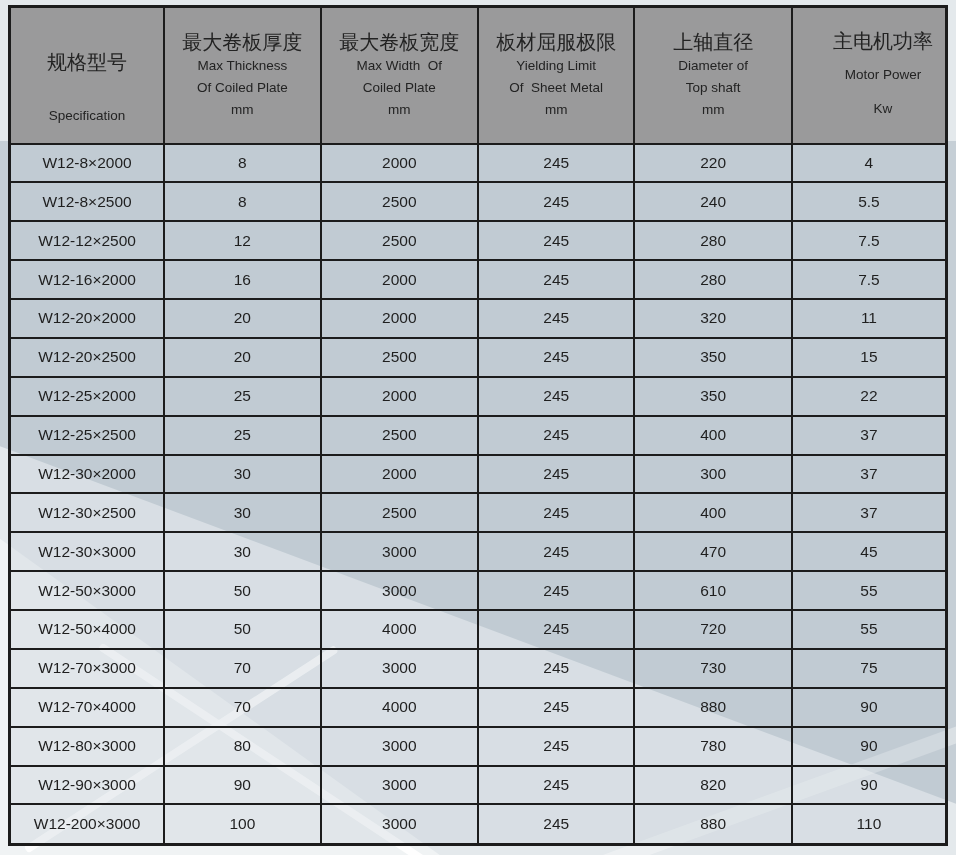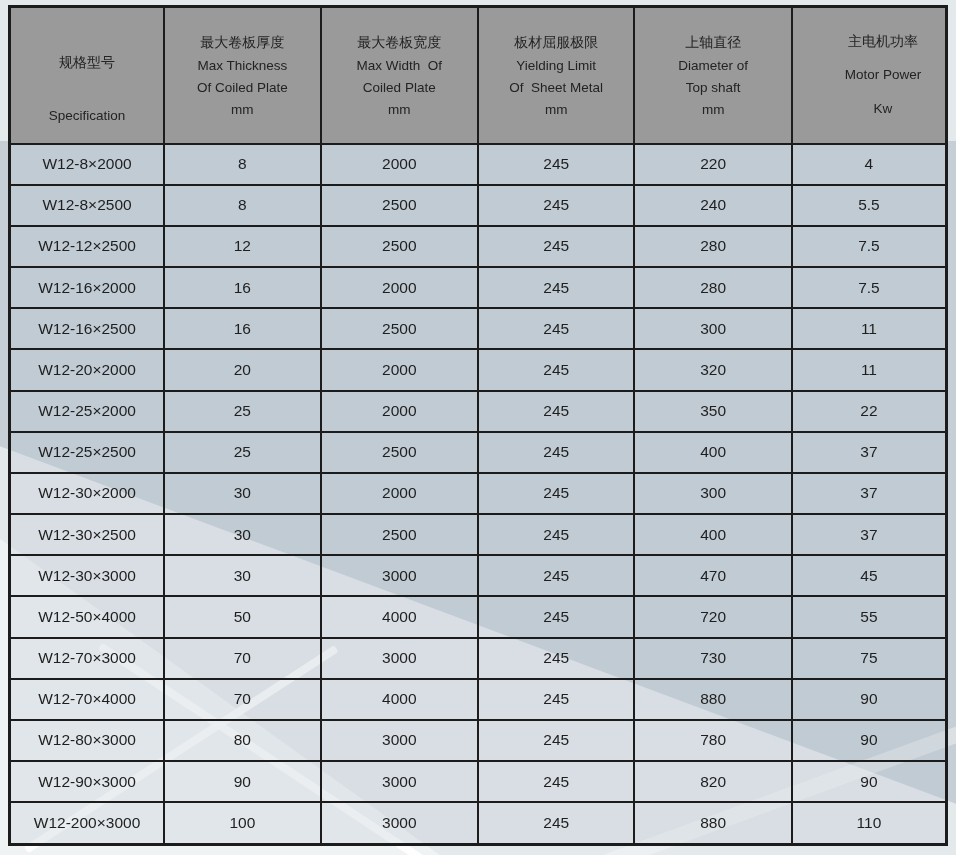--- a/index.html
+++ b/index.html
@@ -41,21 +41,21 @@
   thead th{
     background:#9a9a9b;
     font-weight:normal;
     color:#232323;
   }
   tbody td{
     background:rgba(178,191,202,0.25);
     font-size:15.5px;
   }
   .hline{font-size:13.5px;line-height:22px;white-space:pre-wrap;}
-  .hline.zh{font-size:14px;line-height:26px;}
+  .hline.zh{font-size:20px;line-height:26px;}
   .col-spec .hline{line-height:26px;margin-top:28px;}
   .col-motor-power .hline{line-height:34px;padding-left:28px;}
   .col-motor-power .hline.zh{line-height:34px;}
   col.c1,col.c6{width:16.5%;}
   col.c2,col.c4{width:16.7%;}
   col.c3,col.c5{width:16.8%;}
 </style>
 </head>
 <body>
 
@@ -139,36 +139,36 @@
         </tr>
         <tr>
           <td>W12-16×2000</td>
           <td>16</td>
           <td>2000</td>
           <td>245</td>
           <td>280</td>
           <td>7.5</td>
         </tr>
         <tr>
-          <td>W12-16×2500</td>
-          <td>16</td>
-          <td>2500</td>
-          <td>245</td>
-          <td>300</td>
-          <td>11</td>
-        </tr>
-        <tr>
           <td>W12-20×2000</td>
           <td>20</td>
           <td>2000</td>
           <td>245</td>
           <td>320</td>
           <td>11</td>
         </tr>
         <tr>
+          <td>W12-20×2500</td>
+          <td>20</td>
+          <td>2500</td>
+          <td>245</td>
+          <td>350</td>
+          <td>15</td>
+        </tr>
+        <tr>
           <td>W12-25×2000</td>
           <td>25</td>
           <td>2000</td>
           <td>245</td>
           <td>350</td>
           <td>22</td>
         </tr>
         <tr>
           <td>W12-25×2500</td>
           <td>25</td>
@@ -193,20 +193,28 @@
           <td>400</td>
           <td>37</td>
         </tr>
         <tr>
           <td>W12-30×3000</td>
           <td>30</td>
           <td>3000</td>
           <td>245</td>
           <td>470</td>
           <td>45</td>
+        </tr>
+        <tr>
+          <td>W12-50×3000</td>
+          <td>50</td>
+          <td>3000</td>
+          <td>245</td>
+          <td>610</td>
+          <td>55</td>
         </tr>
         <tr>
           <td>W12-50×4000</td>
           <td>50</td>
           <td>4000</td>
           <td>245</td>
           <td>720</td>
           <td>55</td>
         </tr>
         <tr>

